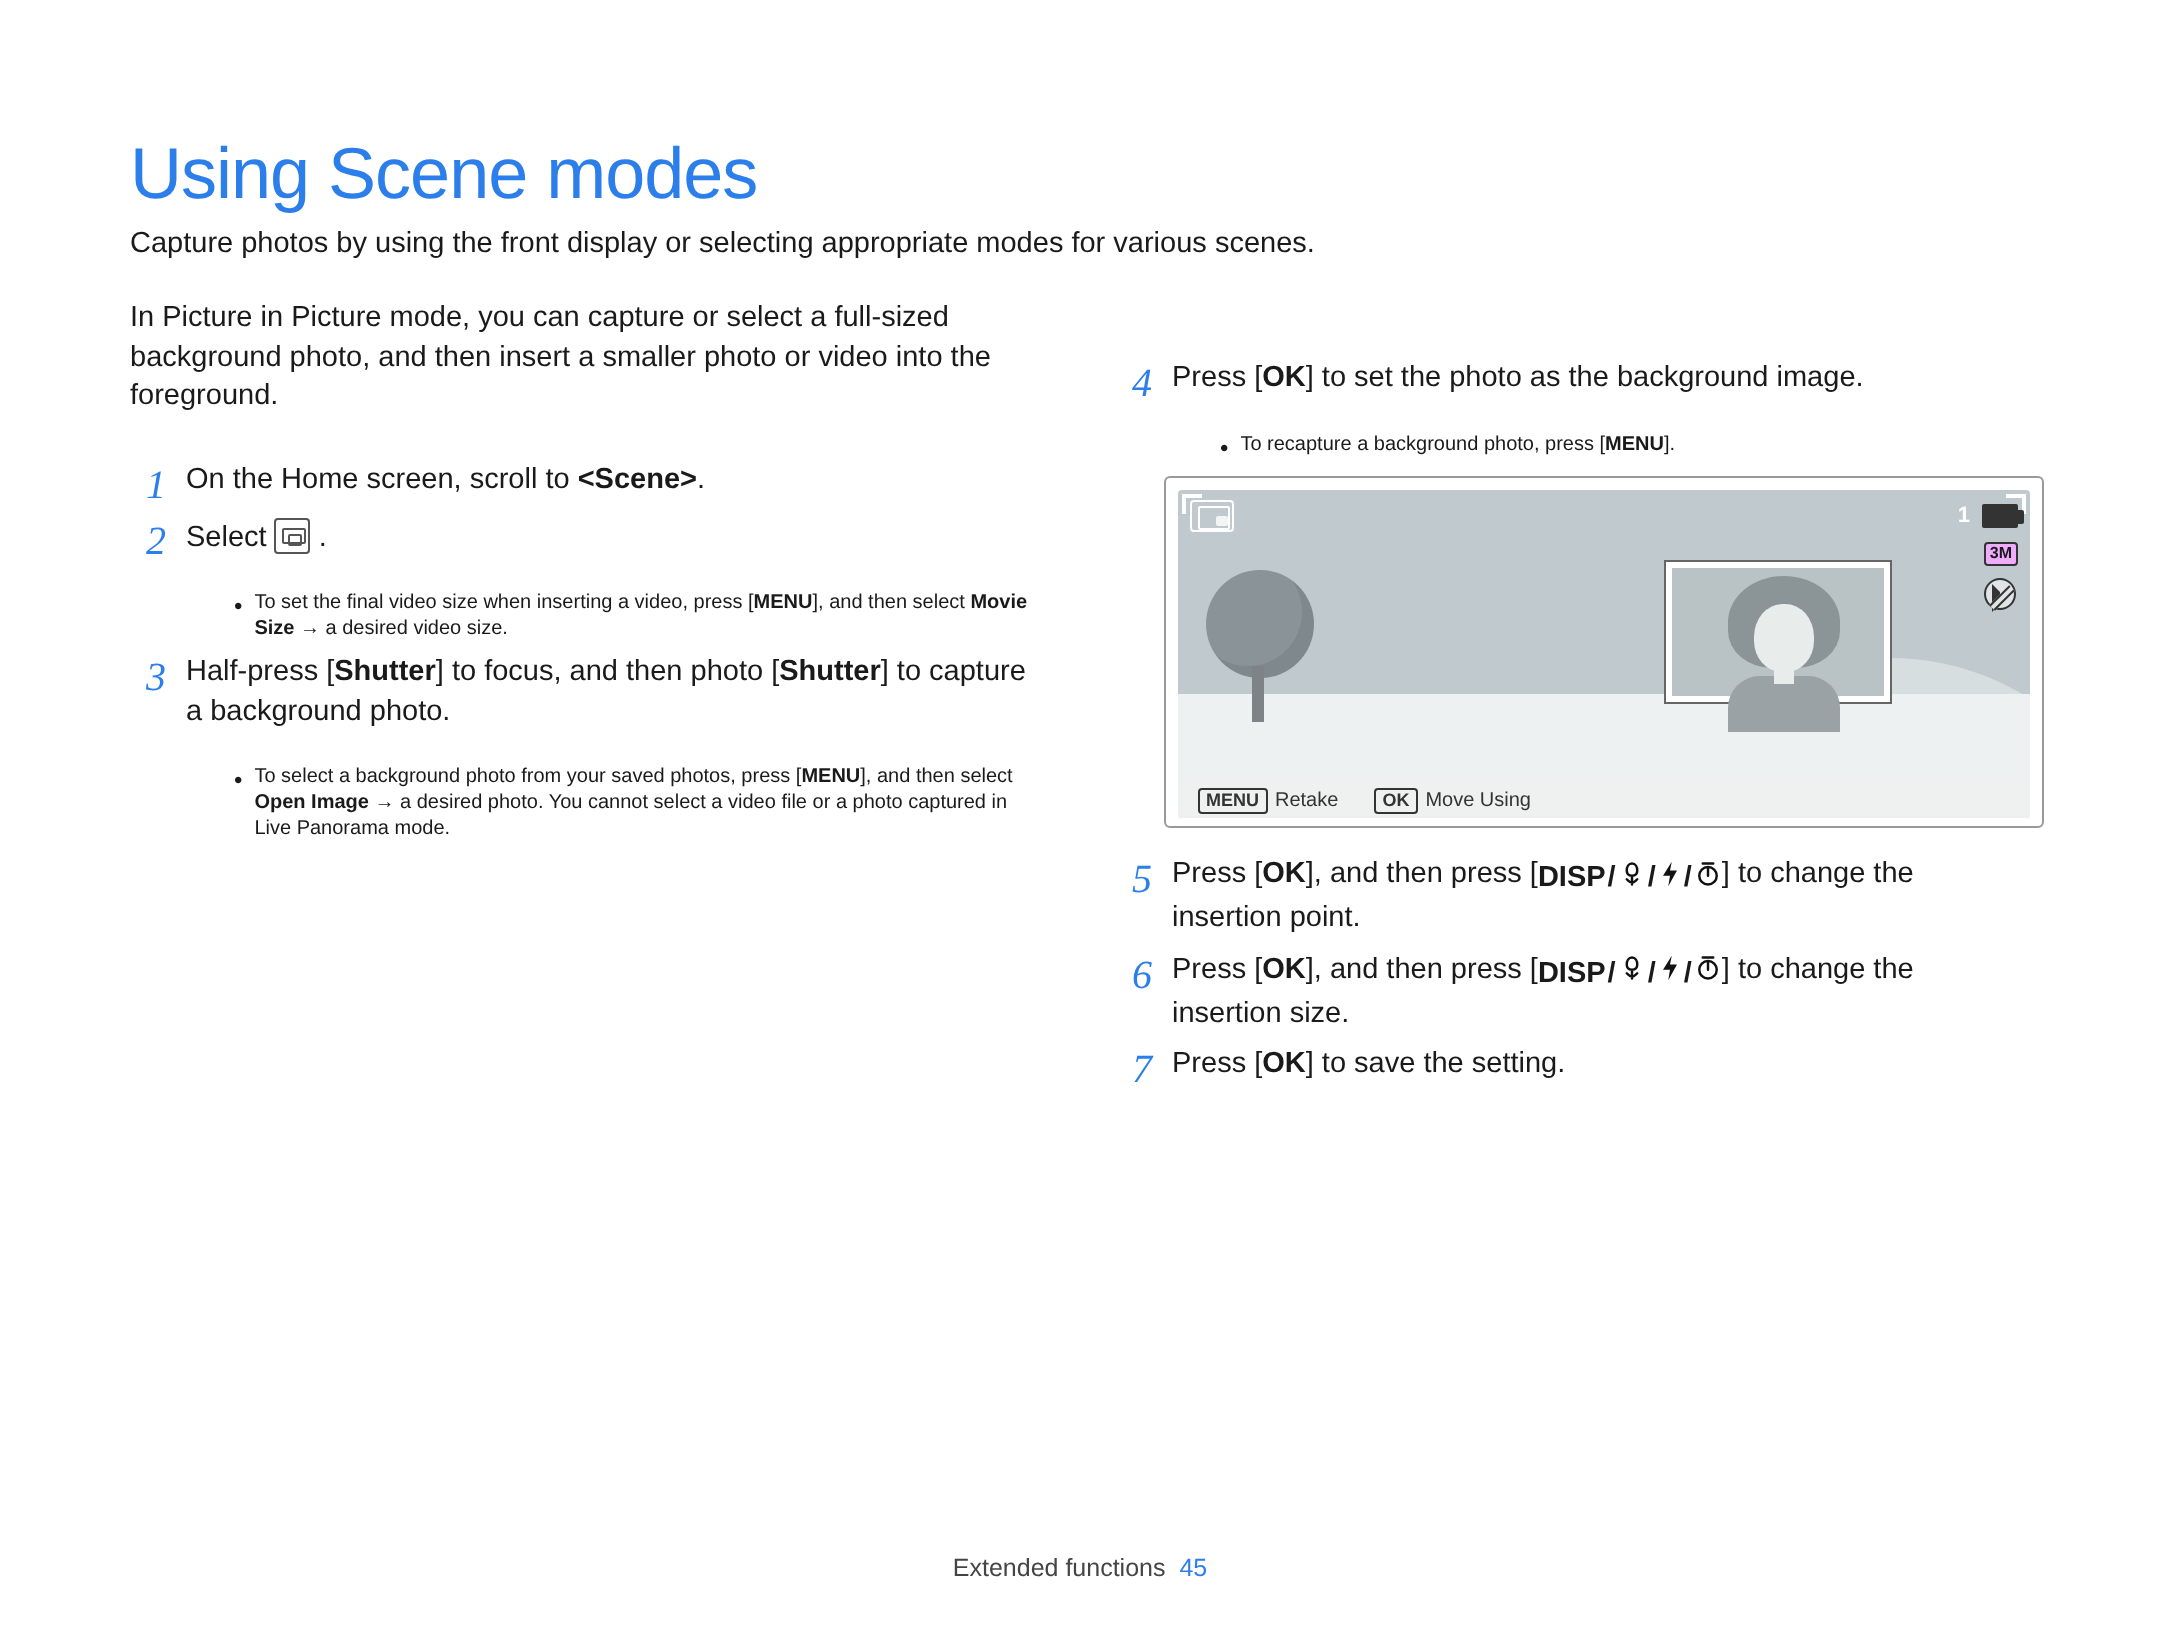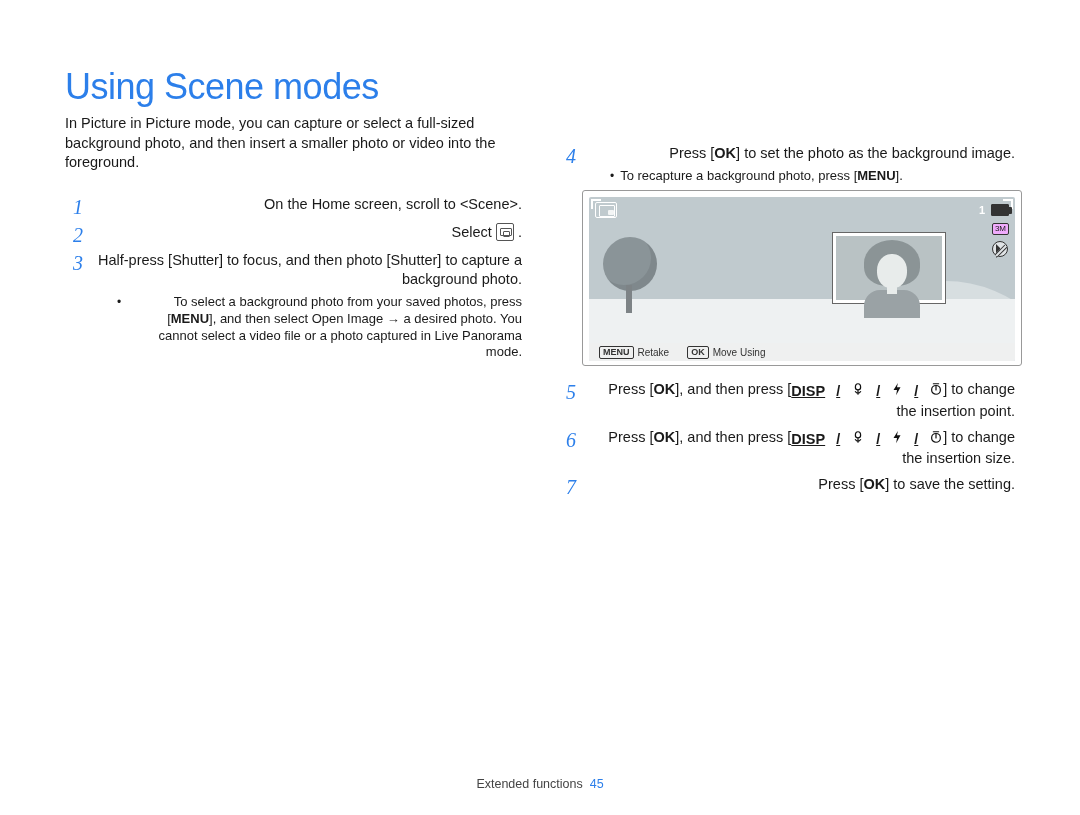--- a/index.html
+++ b/index.html
@@ -64,27 +64,26 @@
     font-size:20px;
     line-height:1;
     min-width:18px;
     text-align:right;
     padding-top:2px;
   }
   .step-body{
     font-size:14.5px;
     line-height:1.35;
     flex:1;
-    text-align:right;
-  }
-  .step-body b{font-weight:400;}
+  }
+  .step-body b{font-weight:700;}
   .step-sub{
-    font-size:13px;
+    font-size:10px;
     color:var(--black);
-    margin-top:4px;
+    margin-top:16px;
     line-height:1.3;
   }
   .step-sub .bullet{display:flex; gap:6px; margin-top:2px;}
   .step-sub .bullet::before{
     content:"•";
     flex:none;
     font-size:12px;
     margin-top:1px;
   }
   .sub-indent{padding-left:24px;}
@@ -174,21 +173,21 @@
   .mode-badge{
     width:22px;height:16px;border:1px solid #fff;border-radius:2px;position:relative;
   }
   .mode-badge::before{content:"";position:absolute;left:3px;top:2px;width:14px;height:10px;border:1px solid #fff;border-radius:1px;}
   .mode-badge::after{content:"";position:absolute;right:2px;bottom:2px;width:6px;height:5px;background:#fff;border-radius:1px;opacity:.8;}
   .right-hud{display:flex;align-items:center;gap:6px;}
   .count{font-size:11px;color:#fff;font-weight:700;}
   .battery{position:relative;width:18px;height:12px;border:1.5px solid #333;border-radius:1px;background:#333;}
   .battery::after{content:"";position:absolute;right:-4px;top:2px;width:3px;height:7px;background:#333;border-radius:0 1px 1px 0;}
   .hud-side{position:absolute;right:6px;top:26px;display:flex;flex-direction:column;gap:6px;align-items:center;}
-  .badge3m{font-size:8px;border:1.5px solid #333;border-radius:2px;padding:1px 2px;font-weight:400;background:#f0abfc;line-height:1;}
+  .badge3m{font-size:8px;border:1.5px solid #333;border-radius:2px;padding:1px 2px;font-weight:700;background:#f0abfc;line-height:1;}
   .noflash{width:16px;height:16px;border:1.5px solid #333;border-radius:50%;position:relative;background:#e0e4e6;}
   .noflash::before{content:"";position:absolute;left:3px;top:4px;width:8px;height:6px;border-left:4px solid #333;border-bottom:4px solid transparent;border-top:4px solid transparent;transform:translateY(-2px);}
   .noflash::after{content:"";position:absolute;left:1px;top:7px;width:14px;height:2px;background:#e0e4e6;border-top:1px solid #333;border-bottom:1px solid #333;transform:rotate(-45deg);}
   .lcd-bottom{
     position:absolute;left:0;right:0;bottom:0;height:18px;
     background:rgba(240,240,240,0.7);
     display:flex;align-items:center;gap:18px;padding:0 10px;
     font-size:10px;color:#333;
   }
   .token{display:inline-flex;align-items:center;gap:4px;}
@@ -197,50 +196,58 @@
   .fc{position:absolute;width:10px;height:10px;border:2px solid #fff;}
   .fc.tl{top:0;left:0;border-right:none;border-bottom:none;}
   .fc.tr{top:0;right:0;border-left:none;border-bottom:none;}
   .fc.bl{bottom:0;left:0;border-right:none;border-top:none;}
   .fc.br{bottom:0;right:0;border-left:none;border-top:none;}
   .footer{
     position:absolute;bottom:24px;left:0;right:0;
     text-align:center;font-size:12.5px;color:#444;
   }
   .footer .page-num{color:#2c7fea;}
-  .dispicons{display:inline-flex;align-items:center;gap:10px;vertical-align:-2px;font-weight:700;text-decoration:underline;}
+  .dispicons{display:inline-flex;align-items:center;gap:0;vertical-align:-2px;font-weight:700;}
   .slash{padding:0 1px;}
   .glyph{font-family:Arial,sans-serif;}
   svg{display:inline;}
 </style>
 </head>
 <body>
 
 <div class="page">
   <h1 class="h1">Using Scene modes</h1>
+  <p class="subtitle">Capture photos by using the front display or selecting appropriate modes for various scenes.</p>
 
   <div class="columns">
 
     <div class="col">
       <p class="intro">In Picture in Picture mode, you can capture or select a full-sized background photo, and then insert a smaller photo or video into the foreground.</p>
 
       <div class="step">
         <div class="num">1</div>
         <div class="step-body">
           <span>On the Home screen, scroll to </span><b>&lt;Scene&gt;</b><span>.</span>
         </div>
       </div>
 
       <div class="step">
         <div class="num">2</div>
         <div class="step-body">
           <span>Select </span>
           <span class="icon-inline">
               <span class="icon-box"></span>
             </span><span> .</span>
+          <div class="step-sub sub-indent">
+            <div class="bullet">
+              <span>
+                <span>To set the final video size when inserting a video, press [</span><span class="btn-label">MENU</span><span>], and then select </span><b>Movie Size</b><span> → a desired video size.</span>
+              </span>
+            </div>
+          </div>
         </div>
       </div>
 
       <div class="step">
         <div class="num">3</div>
         <div class="step-body">
           <span>Half-press [</span><b>Shutter</b><span>] to focus, and then photo [</span><b>Shutter</b><span>] to capture a background photo.</span>
           <div class="step-sub sub-indent">
             <div class="bullet">
               <span>

